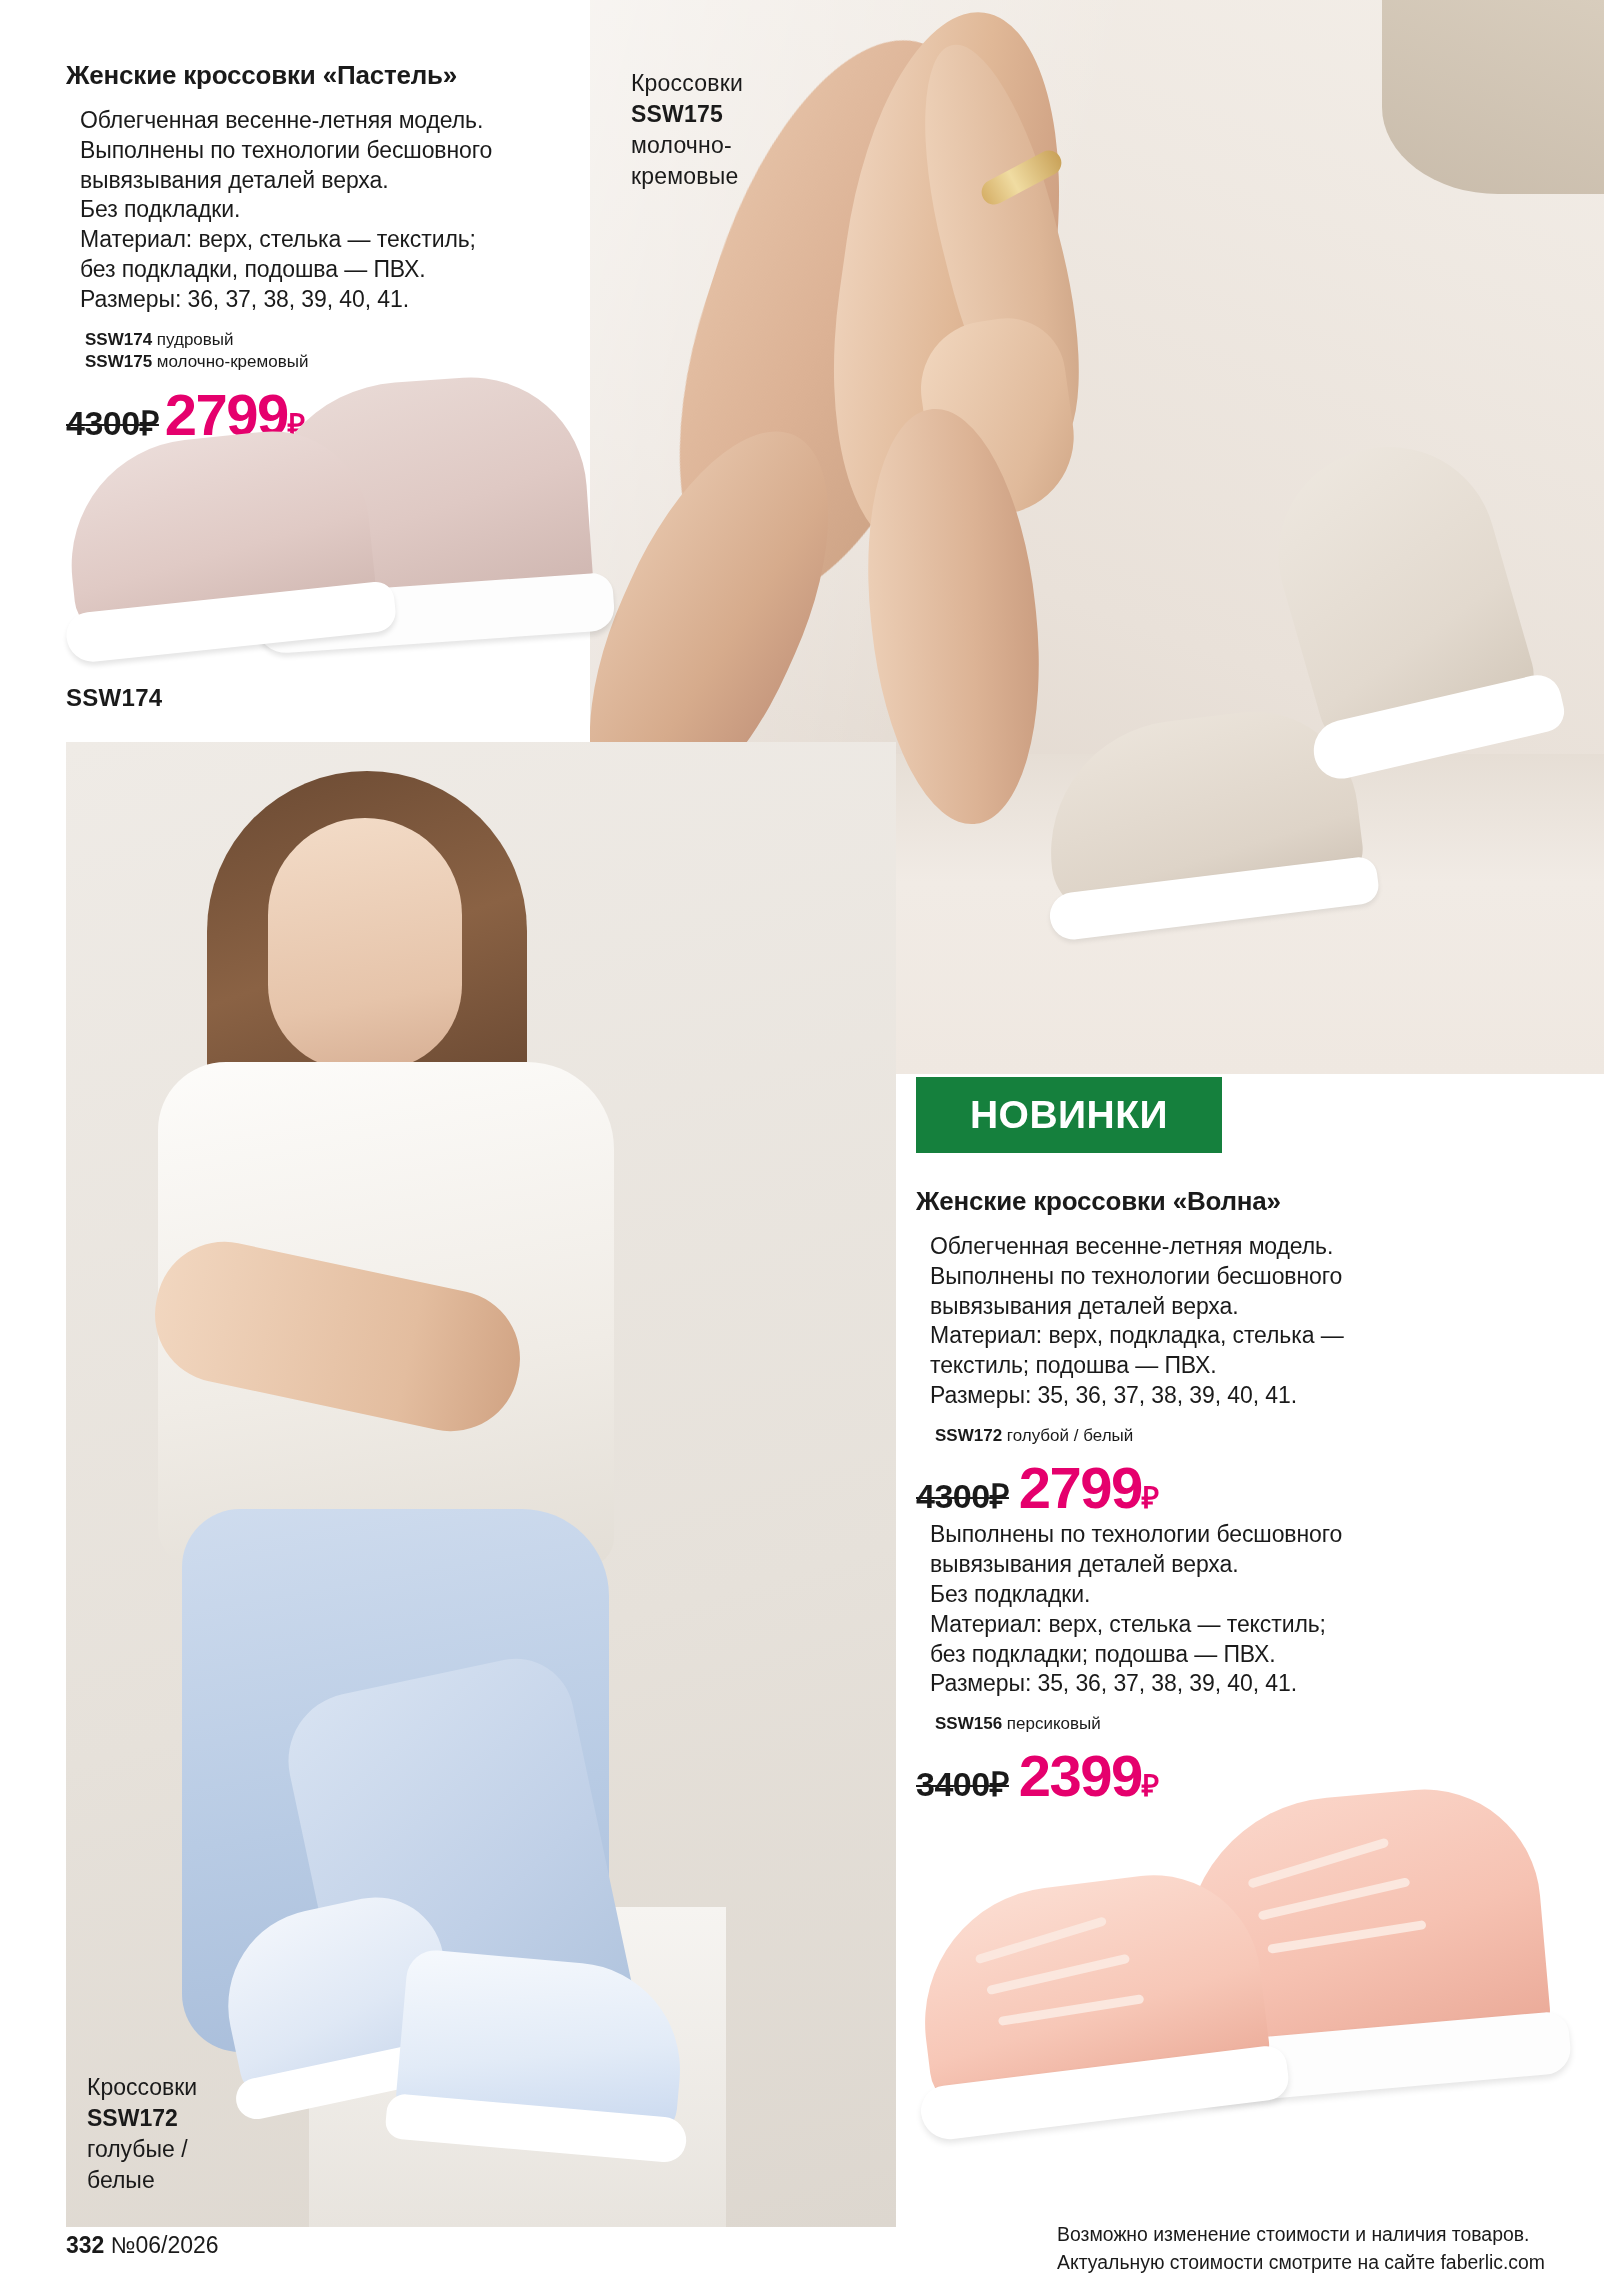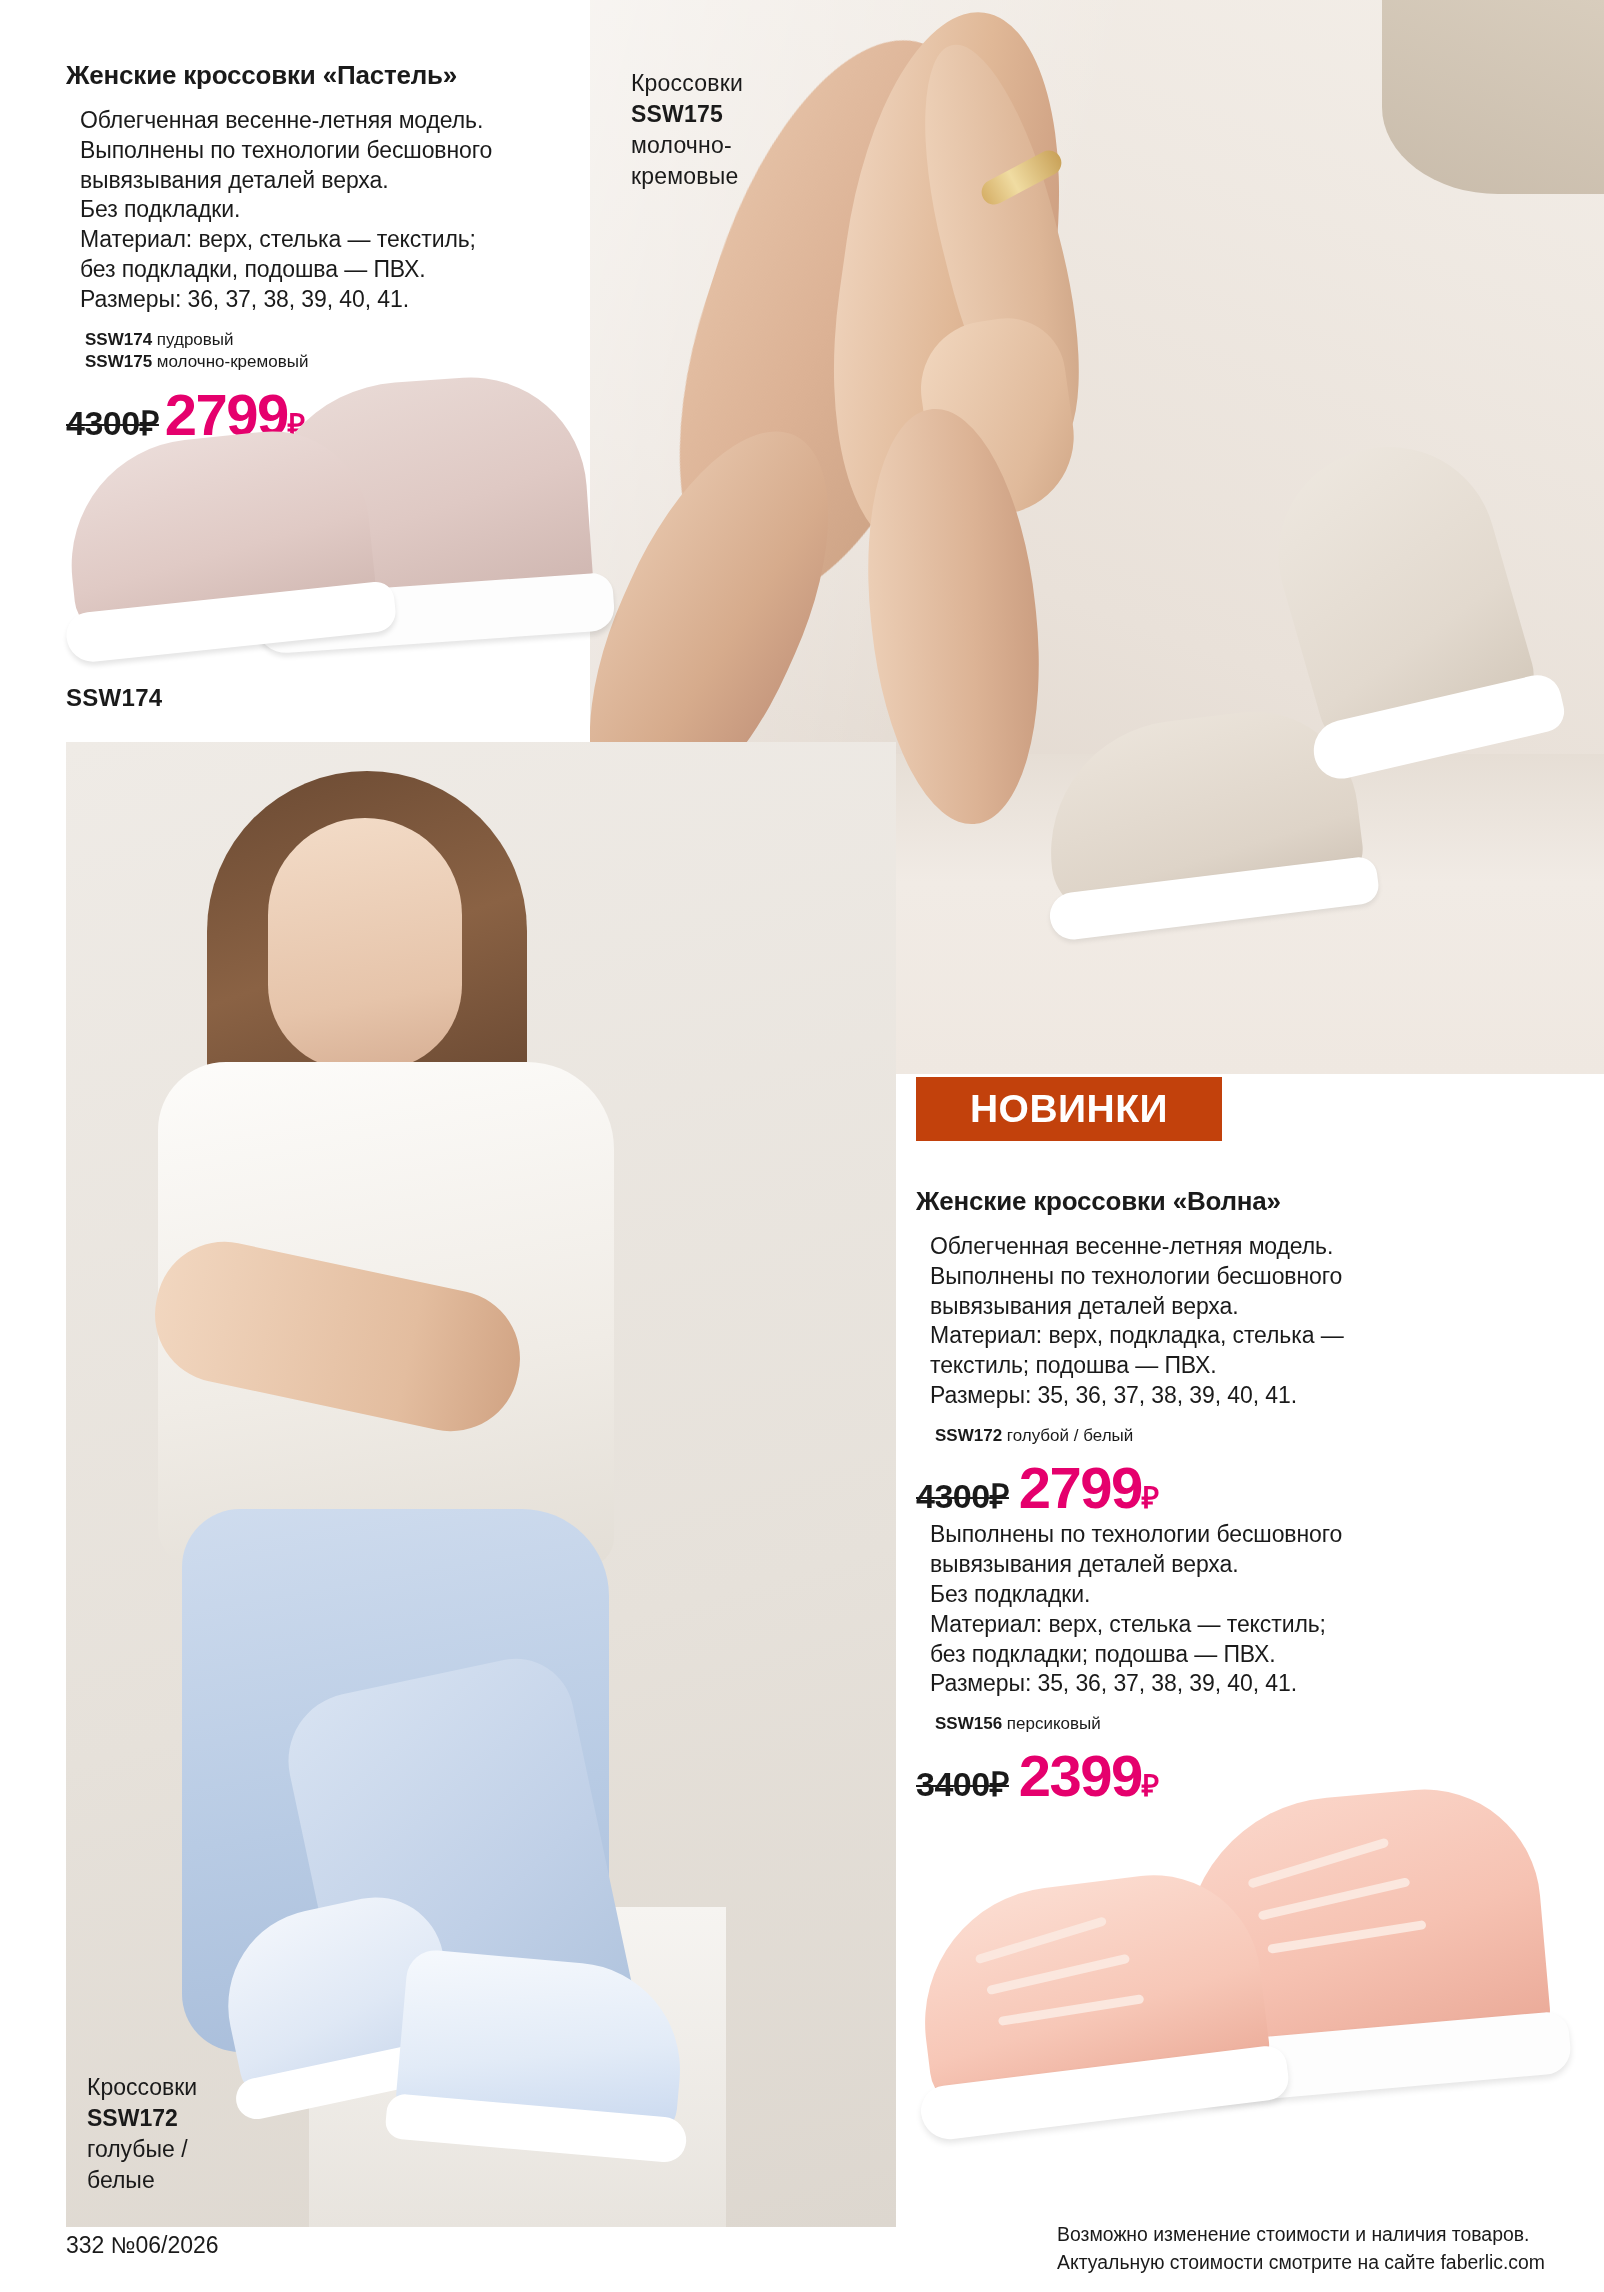--- a/index.html
+++ b/index.html
@@ -358,22 +358,22 @@
     color: #1a1a1a;
   }
   .caption-model .bold { font-weight: bold; }
 
   
   .badge-new {
     position: absolute;
     left: 916px;
     top: 1077px;
     width: 306px;
-    height: 64px;
-    background: #c2410c;
+    height: 76px;
+    background: #15803d;
     display: flex;
     align-items: center;
     justify-content: center;
   }
   .badge-new span {
     color: #ffffff;
     font-size: 39px;
     font-weight: bold;
     letter-spacing: 0.5px;
   }
@@ -446,21 +446,21 @@
   }
 
   
   .footer-left {
     position: absolute;
     left: 66px;
     top: 2232px;
     font-size: 23px;
     color: #1a1a1a;
   }
-  .footer-left .pg { font-weight: normal; }
+  .footer-left .pg { font-weight: bold; }
   .footer-right {
     position: absolute;
     right: 60px;
     top: 2220px;
     text-align: left;
     font-size: 19.4px;
     line-height: 1.45;
     color: #1a1a1a;
   }
 </style>

